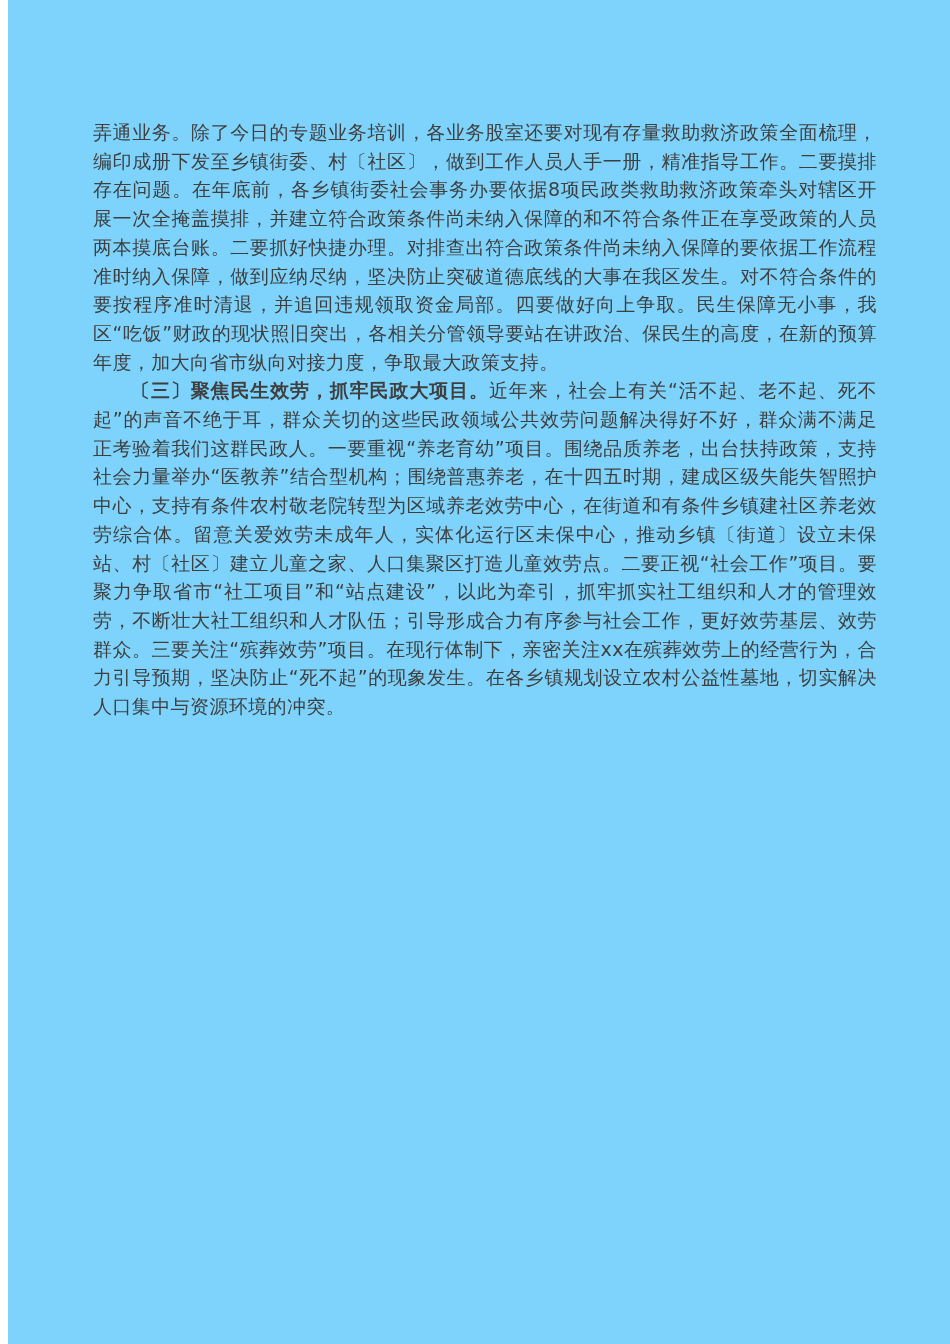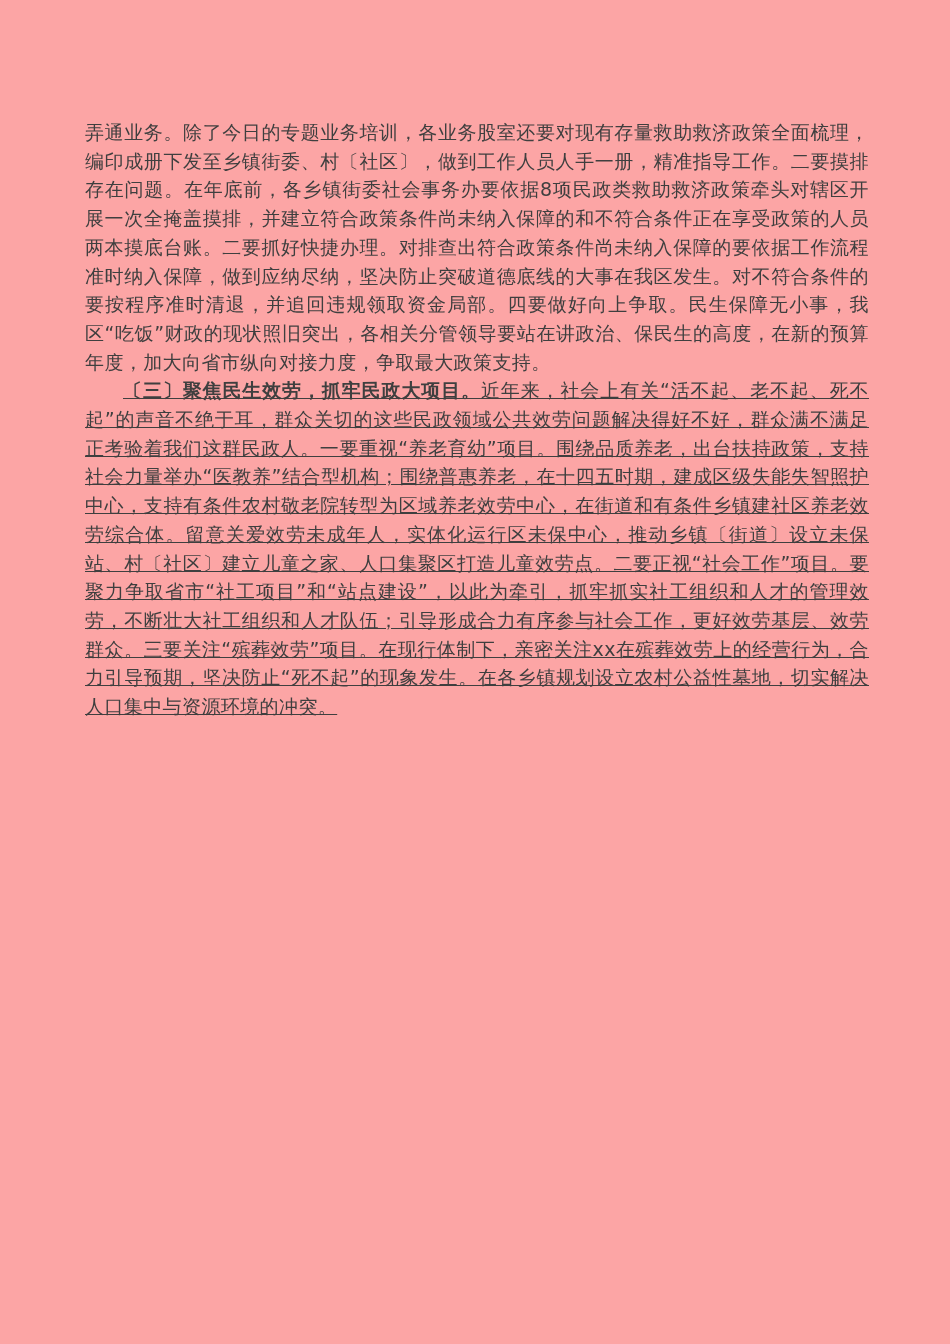--- a/index.html
+++ b/index.html
@@ -10,41 +10,41 @@
     width: 950px;
     height: 1344px;
     background: #ffffff;
     font-family: "DejaVu Sans", sans-serif;
     position: relative;
     overflow: hidden;
   }
   .page {
     position: absolute;
     inset: 0;
-    background: #fca5a5;
+    background: #7dd3fc;
+    margin-left: 8px;
   }
   .doc-body {
     position: absolute;
     left: 85px;
     top: 118px;
     width: 784px;
     color: #3f3f3f;
     font-size: 19px;
     line-height: 28.7px;
     text-align: justify;
     text-justify: inter-ideograph;
     letter-spacing: 0.4px;
   }
   p.para {
     margin: 0;
     padding: 0;
   }
   p.para.indent {
     text-indent: 2em;
-    text-decoration: underline;
   }
   span.run {
     font-weight: normal;
   }
   span.run.bold {
     font-weight: bold;
   }
 </style>
 </head>
 <body>

